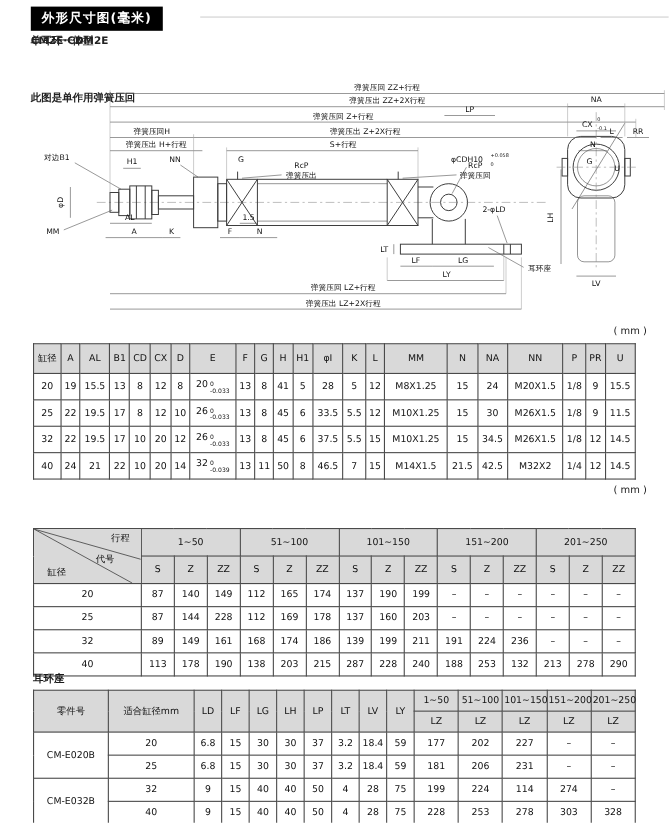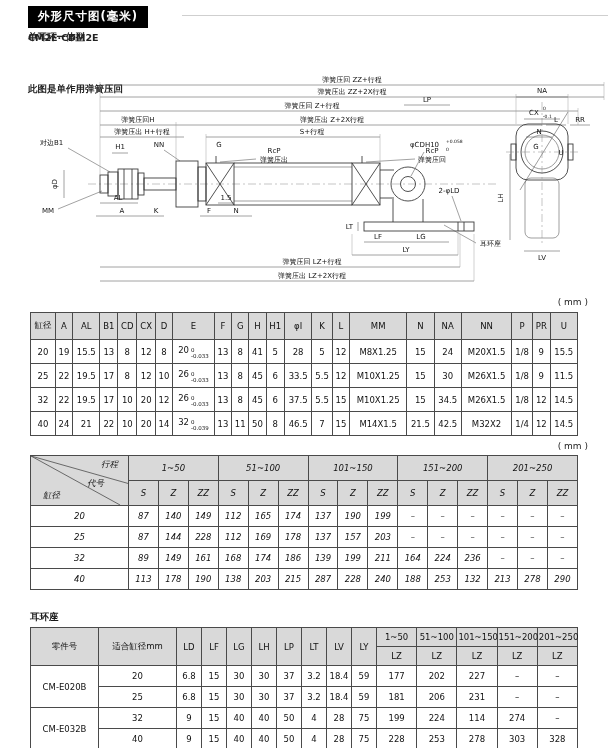--- a/index.html
+++ b/index.html
@@ -27,21 +27,21 @@
   .shape line,.shape rect,.shape circle{stroke:#3c3c3c;fill:none;stroke-width:0.9;}
   .shape .thin{stroke-width:0.5;}
   .cl{stroke:#888 !important;stroke-width:0.5 !important;stroke-dasharray:8 3 2 3;}
   .dim line{stroke:#555;stroke-width:0.55;}
   .dim line.e{stroke:#9a9a9a;stroke-width:0.45;}
   .mmnote{position:absolute;right:20px;font-size:9px;color:#222;}
   .mm1{top:297px;}
   .mm2{top:441px;}
   .twrap{position:absolute;left:30px;width:548px;}
   .t1wrap{top:312px;}
-  .t2wrap{top:455px;font-style:italic;}
+  .t2wrap{top:480px;}
   .t3wrap{top:627px;}
   .t3label{position:absolute;left:30px;top:611px;font-size:9.5px;font-weight:600;}
   table{border-collapse:collapse;width:100%;font-size:8.5px;}
   th,td{border:1px solid #4a4a4a;text-align:center;vertical-align:middle;
         padding:0 1px;white-space:nowrap;font-weight:normal;color:#111;}
   thead th{background:#d9d9d9;}
   .t1 th{height:26px;}
   .t1 td{height:23px;}
   .t2{table-layout:fixed;}
   .t2 th{height:24px;}
@@ -420,41 +420,41 @@
         </tr>
         <tr>
           <td>25</td>
           <td>87</td>
           <td>144</td>
           <td>228</td>
           <td>112</td>
           <td>169</td>
           <td>178</td>
           <td>137</td>
-          <td>157</td>
+          <td>160</td>
           <td>203</td>
           <td>–</td>
           <td>–</td>
           <td>–</td>
           <td>–</td>
           <td>–</td>
           <td>–</td>
         </tr>
         <tr>
           <td>32</td>
           <td>89</td>
           <td>149</td>
           <td>161</td>
           <td>168</td>
           <td>174</td>
           <td>186</td>
           <td>139</td>
           <td>199</td>
           <td>211</td>
-          <td>164</td>
+          <td>191</td>
           <td>224</td>
           <td>236</td>
           <td>–</td>
           <td>–</td>
           <td>–</td>
         </tr>
         <tr>
           <td>40</td>
           <td>113</td>
           <td>178</td>

